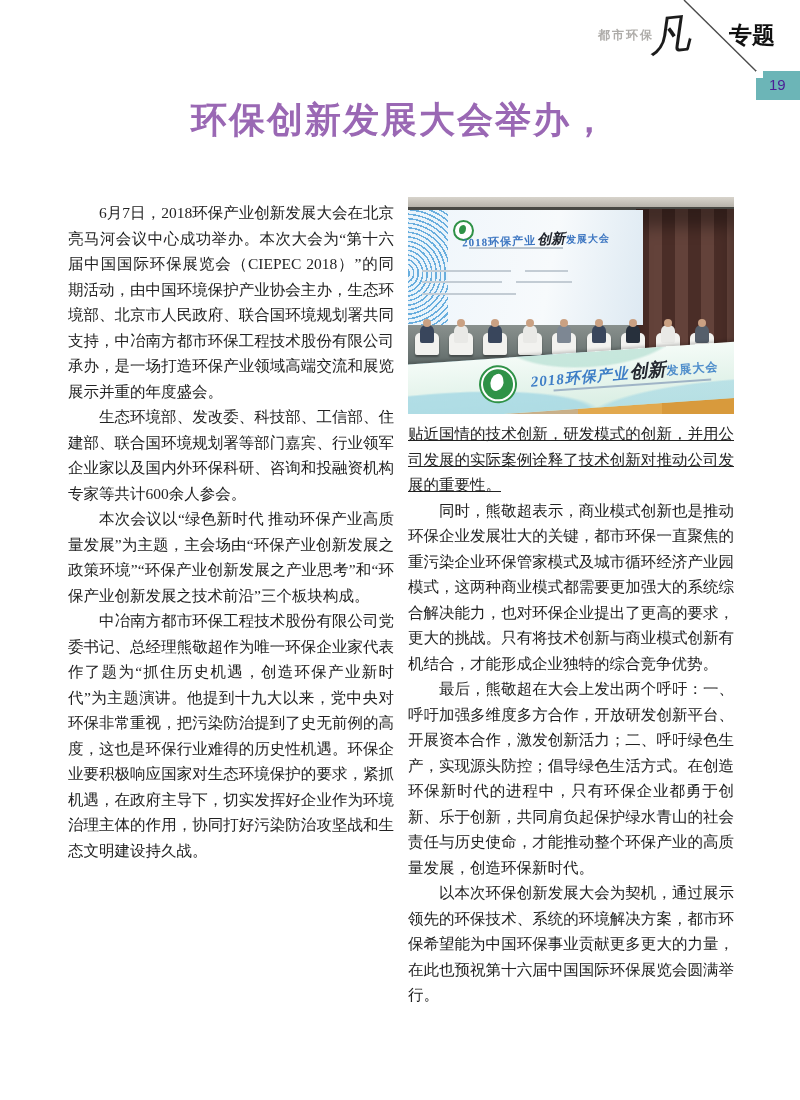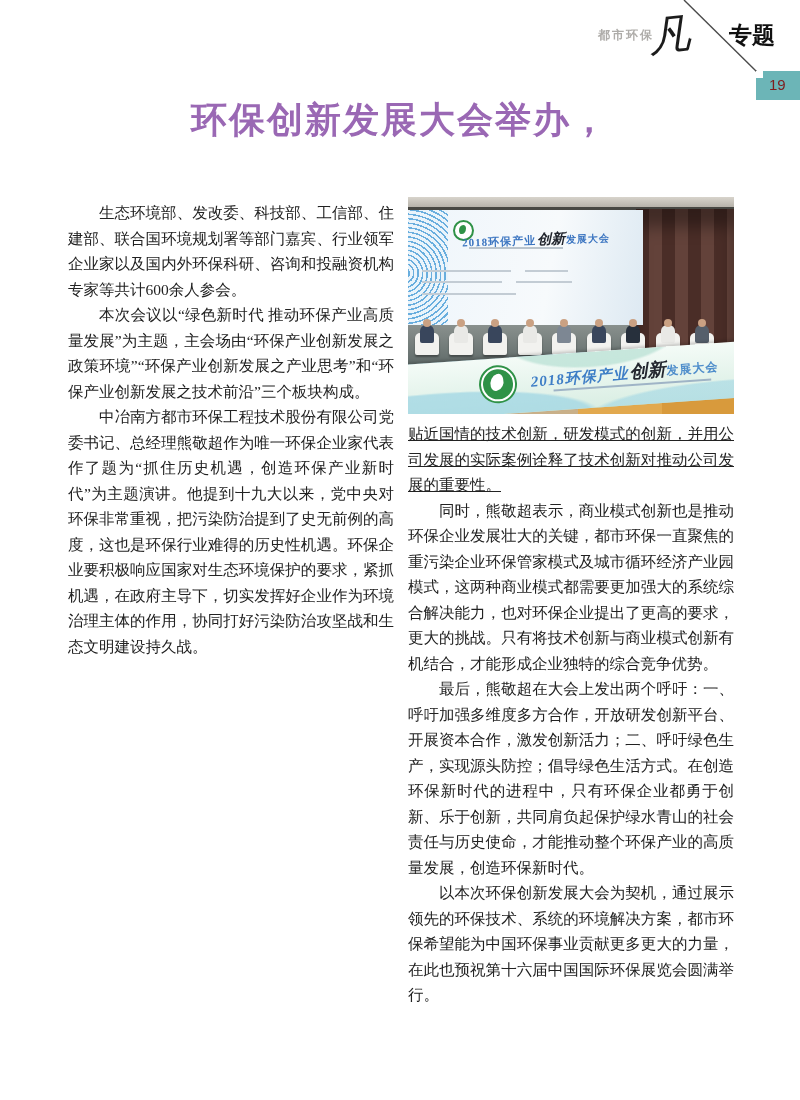--- a/index.html
+++ b/index.html
@@ -9,21 +9,21 @@
 
   
   .hdr-line{position:absolute;left:0;top:0;width:800px;height:110px;pointer-events:none;}
   .masthead{position:absolute;left:598px;top:27px;font-size:12px;letter-spacing:2px;
             color:#aeaca9;font-weight:bold;text-align:center;}
   .logo-glyph{position:absolute;left:648px;top:8px;font-size:42px;color:#1c1c1c;
               font-family:"DejaVu Serif",serif;font-style:italic;transform:rotate(-6deg);}
   .section-label{position:absolute;left:729px;top:20px;font-size:23px;font-weight:bold;color:#111;}
   .page-num-box{position:absolute;left:756px;top:71px;width:44px;height:29px;background:#6cb5b7;}
   .page-num-box .notch{position:absolute;left:0;top:0;width:7px;height:7px;background:#ffffff;}
-  .page-num{position:absolute;left:13px;top:5px;color:#7f1d1d;font-size:15px;}
+  .page-num{position:absolute;left:13px;top:5px;color:#4c1d95;font-size:15px;}
 
   
   .article-title{position:absolute;left:60px;top:96px;width:680px;text-align:center;
                  font-weight:bold;font-size:36px;line-height:48px;color:#9a68b4;letter-spacing:2px;}
 
   
   .col{position:absolute;width:326px;font-family:"Liberation Serif",serif;font-size:15.5px;
        line-height:25.5px;color:#222;text-align:justify;text-justify:inter-ideograph;
        word-break:break-all;}
   .col-left{left:68px;top:200px;}
@@ -110,20 +110,21 @@
   <div class="page-num-box">
     <span class="notch"></span>
     <span class="page-num">19</span>
   </div>
 
   <div class="article-title">
     <div>环保创新发展大会举办，</div>
   </div>
 
   <div class="col col-left">
+    <p class="para">6月7日，2018环保产业创新发展大会在北京亮马河会议中心成功举办。本次大会为“第十六届中国国际环保展览会（CIEPEC 2018）”的同期活动，由中国环境保护产业协会主办，生态环境部、北京市人民政府、联合国环境规划署共同支持，中冶南方都市环保工程技术股份有限公司承办，是一场打造环保产业领域高端交流和展览展示并重的年度盛会。</p>
     <p class="para">生态环境部、发改委、科技部、工信部、住建部、联合国环境规划署等部门嘉宾、行业领军企业家以及国内外环保科研、咨询和投融资机构专家等共计600余人参会。</p>
     <p class="para">本次会议以“绿色新时代 推动环保产业高质量发展”为主题，主会场由“环保产业创新发展之政策环境”“环保产业创新发展之产业思考”和“环保产业创新发展之技术前沿”三个板块构成。</p>
     <p class="para">中冶南方都市环保工程技术股份有限公司党委书记、总经理熊敬超作为唯一环保企业家代表作了题为“抓住历史机遇，创造环保产业新时代”为主题演讲。他提到十九大以来，党中央对环保非常重视，把污染防治提到了史无前例的高度，这也是环保行业难得的历史性机遇。环保企业要积极响应国家对生态环境保护的要求，紧抓机遇，在政府主导下，切实发挥好企业作为环境治理主体的作用，协同打好污染防治攻坚战和生态文明建设持久战。</p>
 
   </div>
 
   <div class="col col-right">
 
     <div class="photo">
       <div class="ph-ceiling"></div>

